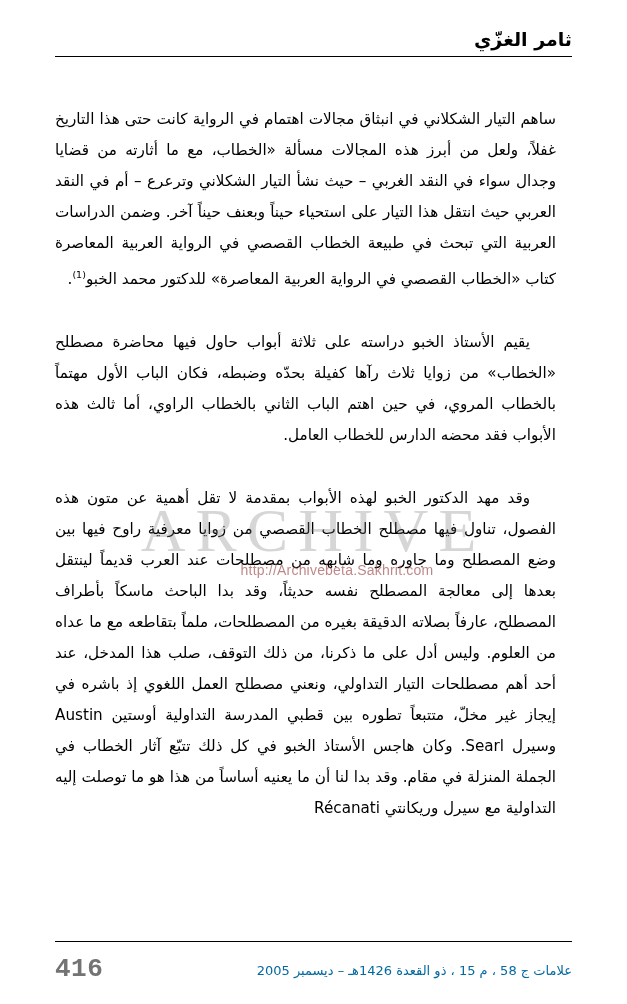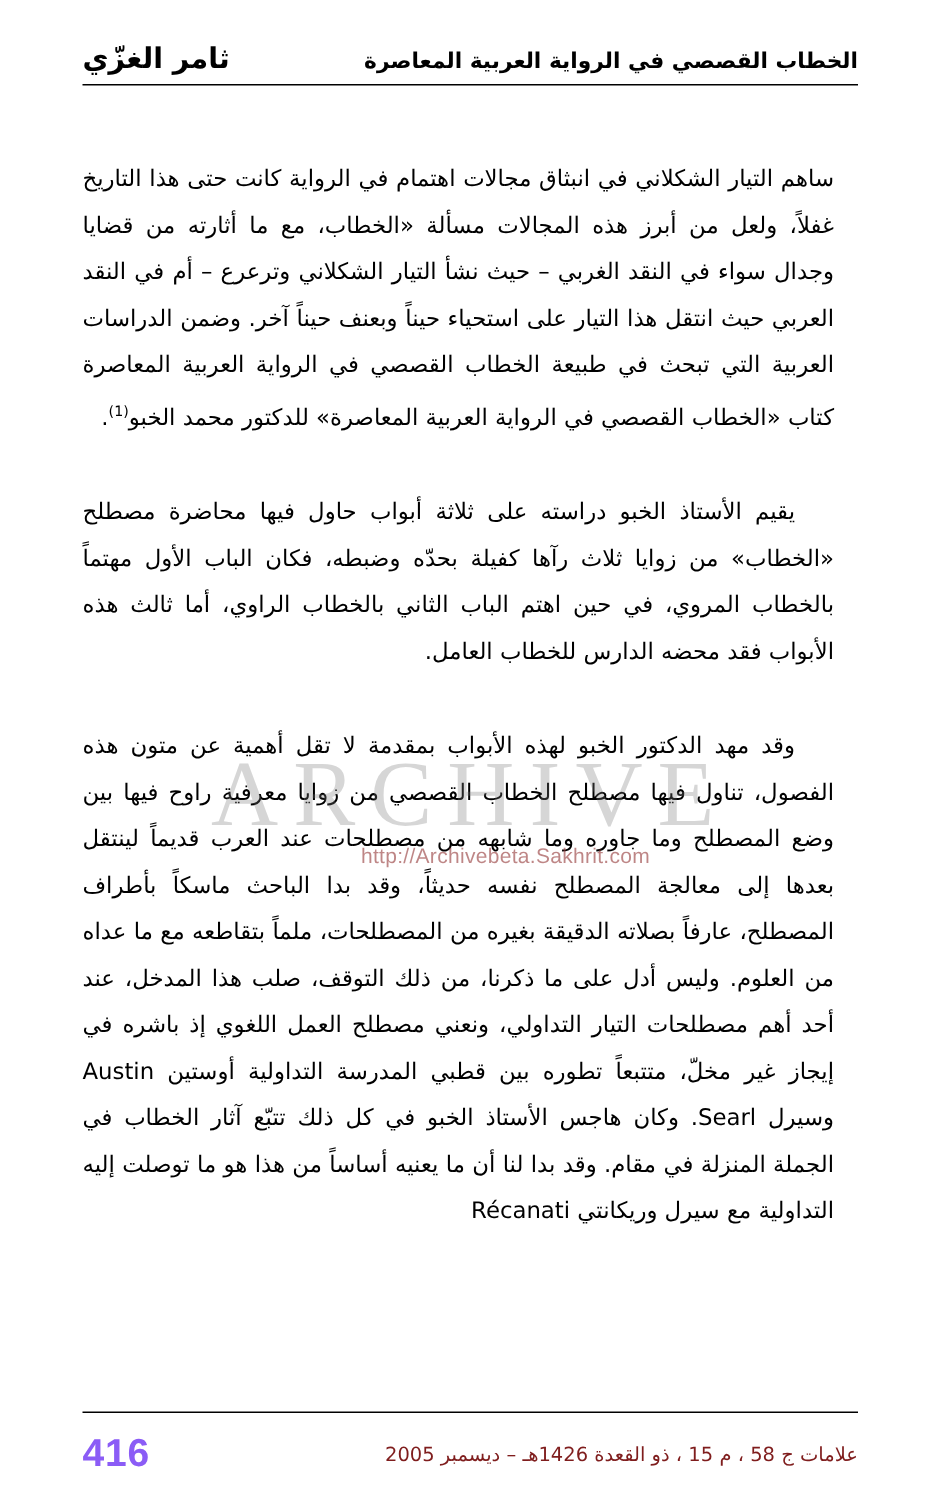--- a/index.html
+++ b/index.html
@@ -128,38 +128,37 @@
     right: 55px;
     left: 55px;
     direction: rtl;
     display: flex;
     flex-direction: row;
     justify-content: space-between;
     align-items: flex-end;
   }
   .footer .issue {
     font-size: 13px;
-    color: #7f1d1d;
+    color: #0369a1;
     padding-bottom: 6px;
   }
   .footer .pageno {
-    font-family: Liberation Sans, sans-serif;
+    font-family: Liberation Mono, monospace;
     font-size: 26px;
     font-weight: bold;
-    color: #8b5cf6;
+    color: #737373;
     letter-spacing: 0.5px;
   }
 </style>
 </head>
 <body>
 
 <div class="page">
 
   <div class="header">
-    <div class="title">الخطاب القصصي في الرواية العربية المعاصرة</div>
     <div class="author">ثامر الغزّي</div>
   </div>
   <div class="header-rule"></div>
 
   <div class="content">
     <p class="para p1"><span>ساهم التيار الشكلاني في انبثاق مجالات اهتمام في الرواية كانت حتى هذا التاريخ غفلاً، ولعل من أبرز هذه المجالات مسألة «الخطاب، مع ما أثارته من قضايا وجدال سواء في النقد الغربي – حيث نشأ التيار الشكلاني وترعرع – أم في النقد العربي حيث انتقل هذا التيار على استحياء حيناً وبعنف حيناً آخر. وضمن الدراسات العربية التي تبحث في طبيعة الخطاب القصصي في الرواية العربية المعاصرة كتاب «الخطاب القصصي في الرواية العربية المعاصرة» للدكتور محمد الخبو</span><sup class="fn">(1)</sup><span>.</span></p>
 
     <p class="para p2 indent">يقيم الأستاذ الخبو دراسته على ثلاثة أبواب حاول فيها محاضرة مصطلح «الخطاب» من زوايا ثلاث رآها كفيلة بحدّه وضبطه، فكان الباب الأول مهتماً بالخطاب المروي، في حين اهتم الباب الثاني بالخطاب الراوي، أما ثالث هذه الأبواب فقد محضه الدارس للخطاب العامل.</p>
 
     <p class="para p3 indent">وقد مهد الدكتور الخبو لهذه الأبواب بمقدمة لا تقل أهمية عن متون هذه الفصول، تناول فيها مصطلح الخطاب القصصي من زوايا معرفية راوح فيها بين وضع المصطلح وما جاوره وما شابهه من مصطلحات عند العرب قديماً لينتقل بعدها إلى معالجة المصطلح نفسه حديثاً، وقد بدا الباحث ماسكاً بأطراف المصطلح، عارفاً بصلاته الدقيقة بغيره من المصطلحات، ملماً بتقاطعه مع ما عداه من العلوم. وليس أدل على ما ذكرنا، من ذلك التوقف، صلب هذا المدخل، عند أحد أهم مصطلحات التيار التداولي، ونعني مصطلح العمل اللغوي إذ باشره في إيجاز غير مخلّ، متتبعاً تطوره بين قطبي المدرسة التداولية أوستين Austin وسيرل Searl. وكان هاجس الأستاذ الخبو في كل ذلك تتبّع آثار الخطاب في الجملة المنزلة في مقام. وقد بدا لنا أن ما يعنيه أساساً من هذا هو ما توصلت إليه التداولية مع سيرل وريكانتي Récanati</p>

